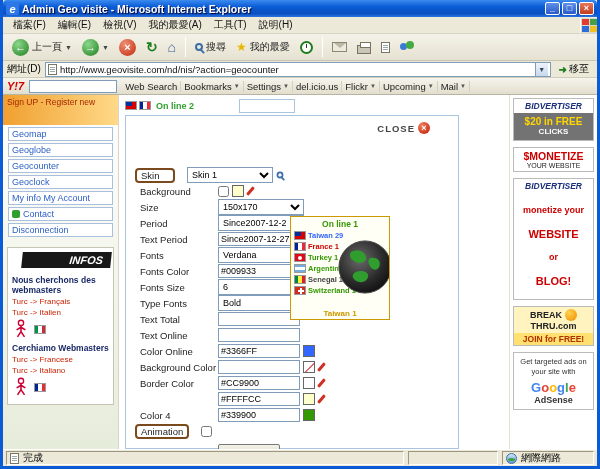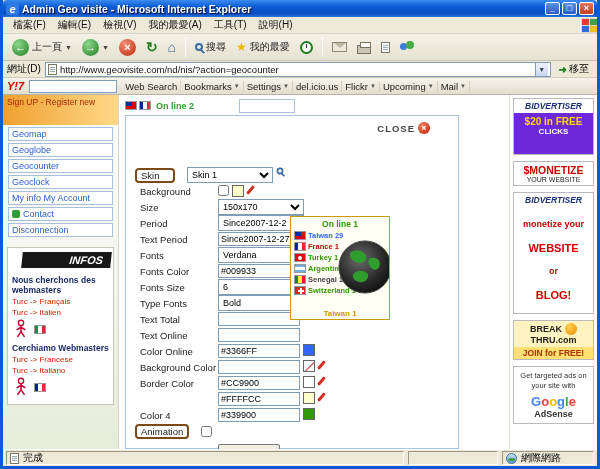--- a/index.html
+++ b/index.html
@@ -91,21 +91,21 @@
   .online2-label { color:#2E9E2E; font-size:9px; font-weight:bold; margin-left:2px; }
   .mystery-box { width:56px; height:14px; border:1px solid #A9C4DE; margin-left:42px; background:#fff; }
   .form-panel { position:relative; margin:2px 0 0 6px; width:334px; height:334px; border:1px solid #A9C4DE; background:#fff; }
   .close-wrap { position:absolute; top:6px; right:28px; display:flex; align-items:center; gap:3px; }
   .close-label { font-size:9.5px; font-weight:bold; letter-spacing:1px; color:#444; }
   .close-x { width:12px; height:12px; border-radius:50%; background:radial-gradient(circle at 35% 30%,#F08060,#C01800); color:#fff; font-size:9px; line-height:12px; text-align:center; font-weight:bold; }
   .form-rows { margin:51px 0 0 14px; }
   .form-row { height:16px; display:flex; align-items:center; }
   .form-label { width:78px; font-size:9.5px; color:#222; flex-shrink:0; white-space:nowrap; }
   .form-label.annotated { width:auto; min-width:40px; border:2px solid #7A4A1D; border-radius:4px; padding:0 4px; margin-left:-5px; margin-right:12px; }
-  .form-control { display:flex; gap:3px; }
+  .form-control { display:flex; align-items:center; gap:3px; }
   .xp-select { width:86px; height:16px; font-size:9px; font-family:"Liberation Sans",sans-serif; border:1px solid #7F9DB9; background:#fff; }
   .xp-input { width:82px; height:14px; font-size:9px; font-family:"Liberation Sans",sans-serif; border:1px solid #7F9DB9; padding:0 2px; }
   .xp-check { width:11px; height:11px; }
   .swatch { width:12px; height:12px; border:1px solid #666; display:inline-block; }
   .swatch-none { background:#fff; position:relative; overflow:hidden; }
   .swatch-none::after { content:''; position:absolute; left:-2px; top:5px; width:16px; height:1px; background:#C33; transform:rotate(-45deg); }
   .pencil { display:inline-block; width:3px; height:10px; background:#D03020; transform:rotate(40deg); border-radius:1px; margin:0 2px; }
   .submit-btn { margin:5px 0 0 92px; width:62px; height:18px; font-size:10px; font-family:"Liberation Sans",sans-serif; background:linear-gradient(180deg,#F4F2E8,#D6D2C2); border:1px solid #777; border-radius:2px; color:#222; }
 
   
@@ -113,21 +113,21 @@
   .pv-head { text-align:center; font-size:8.5px; font-weight:bold; color:#339900; padding:2px 0 1px 0; }
   .pv-row { display:flex; align-items:center; gap:2px; padding-left:3px; height:11px; }
   .pv-label { font-size:7.5px; font-weight:bold; white-space:nowrap; }
   .pv-foot { position:absolute; bottom:1px; left:0; right:0; text-align:center; font-size:8px; font-weight:bold; color:#CC9900; }
   .globe { position:absolute; right:-4px; top:22px; }
 
   
   .ads { width:88px; flex-shrink:0; background:#fff; border-left:1px solid #E4E0D4; padding:3px 3px; display:flex; flex-direction:column; gap:6px; overflow:hidden; }
   .ad { border:1px solid #BBB; background:#fff; text-align:center; overflow:hidden; }
   .ad1-brand,.ad3-brand { color:#1B2F7A; font-weight:bold; font-style:italic; font-size:8.5px; padding:2px 0; }
-  .ad1-box { background:#6d28d9; padding:3px 0 18px 0; }
+  .ad1-box { background:#737373; padding:3px 0 4px 0; }
   .ad1-line1 { color:#FFD700; font-weight:bold; font-size:10px; }
   .ad1-line2 { color:#fff; font-weight:bold; font-size:8px; }
   .ad2-line1 { color:#CC0000; font-weight:bold; font-size:10.5px; padding-top:2px; }
   .ad2-line2 { color:#222; font-size:7px; padding-bottom:2px; }
   .ad3 { height:122px; display:flex; flex-direction:column; }
   .ad3-body { flex:1; display:flex; flex-direction:column; justify-content:space-evenly; }
   .ad3-l1,.ad3-l3 { color:#CC0000; font-size:9px; font-weight:bold; }
   .ad3-l2,.ad3-l4 { color:#CC0000; font-size:11px; font-weight:bold; }
   .ad4 { background:#FFF3C0; }
   .ad4-top { display:flex; align-items:center; justify-content:center; gap:3px; padding-top:2px; }

